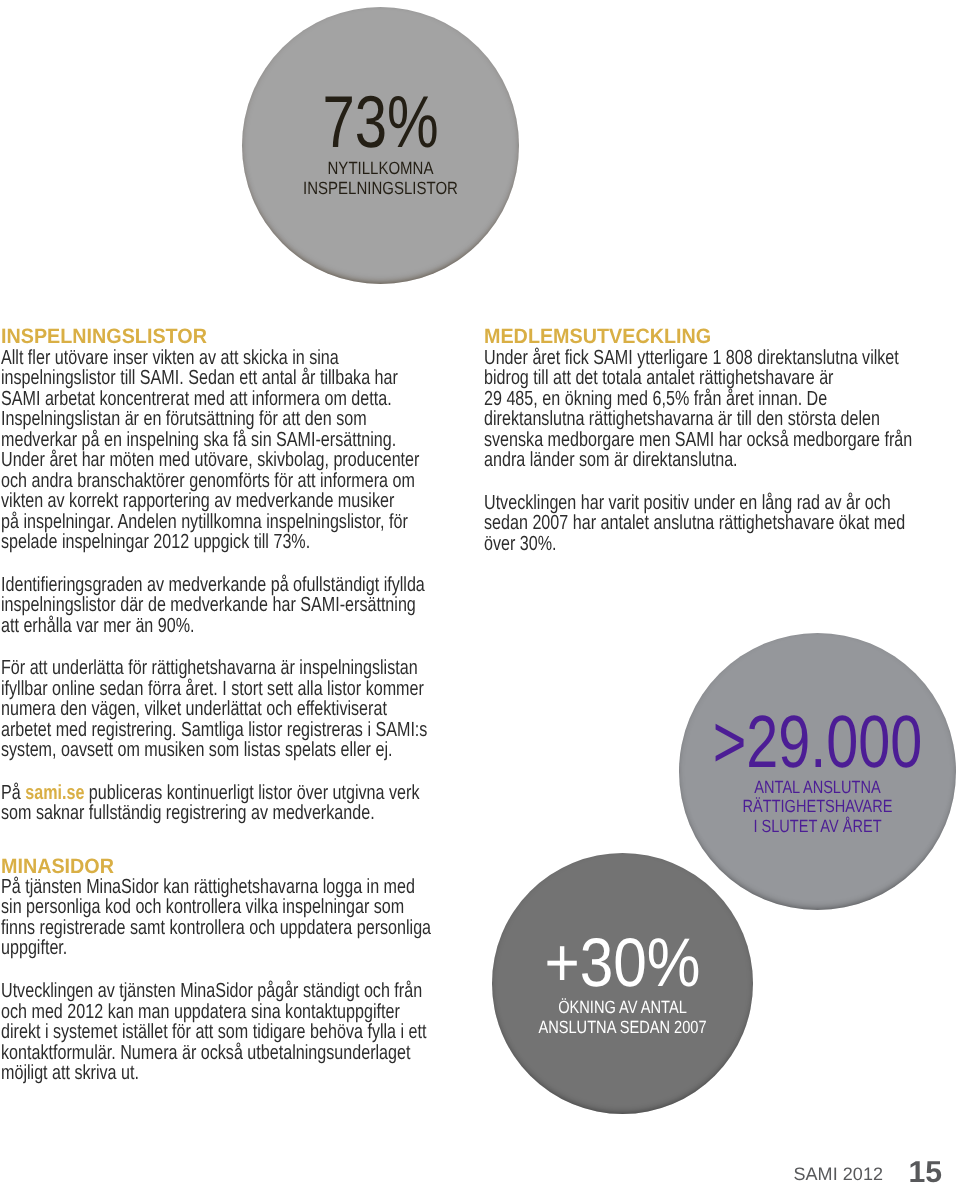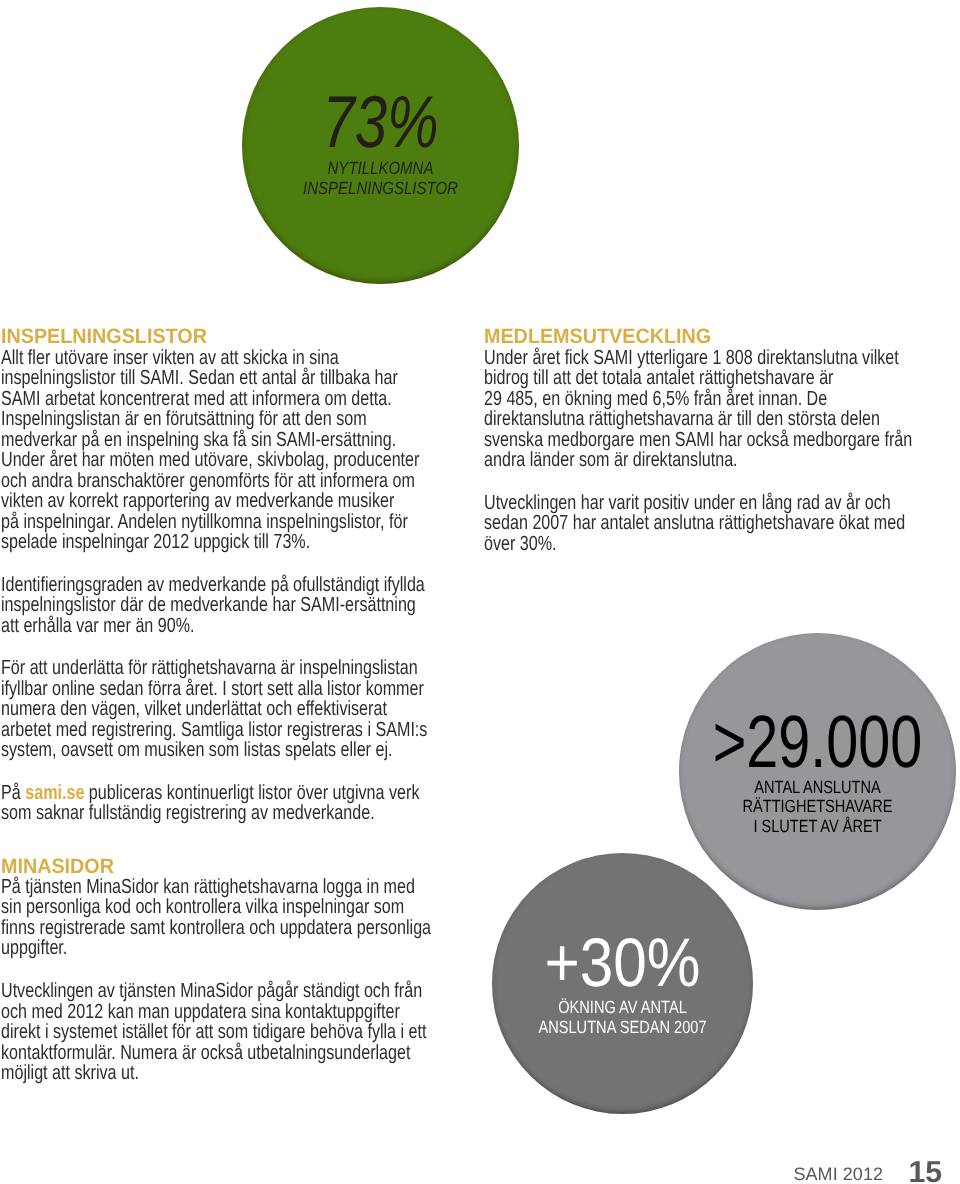--- a/index.html
+++ b/index.html
@@ -26,23 +26,23 @@
   .line.blank{height:22.2px;}
   .blank{}
   .heading{font-weight:700;white-space:pre;margin:0;}
   .link{font-weight:700;}
 
   #footer{position:absolute;left:0;top:0;width:960px;}
   #footer .src{position:absolute;white-space:pre;}
   #footer .pgn{position:absolute;font-weight:700;white-space:pre;}
 
   
-  #circle-yellow{background:#4d7c0f;color:#241f15;
-     box-shadow:inset 0 -6px 7px -5px rgba(45,28,0,.55), inset 4px 0 8px -7px rgba(45,28,0,.40), inset -4px 0 8px -7px rgba(45,28,0,.40);font-style:italic;}
-  #circle-light{background:#95979b;color:#000000;
+  #circle-yellow{background:#a3a3a3;color:#241f15;
+     box-shadow:inset 0 -6px 7px -5px rgba(45,28,0,.55), inset 4px 0 8px -7px rgba(45,28,0,.40), inset -4px 0 8px -7px rgba(45,28,0,.40);}
+  #circle-light{background:#95979b;color:#4c1d95;
      box-shadow:inset 0 -6px 7px -5px rgba(0,0,0,.42), inset 4px 0 8px -7px rgba(0,0,0,.30), inset -4px 0 8px -7px rgba(0,0,0,.30);}
   #circle-dark{background:#737373;color:#ffffff;
      box-shadow:inset 0 -6px 7px -5px rgba(0,0,0,.42), inset 4px 0 8px -7px rgba(0,0,0,.30), inset -4px 0 8px -7px rgba(0,0,0,.30);}
 
   #circle-yellow .inner{top:78.5px;}
   #circle-yellow .big-num{font-size:73.5px;transform:scaleX(0.79);}
   #circle-yellow .caption{font-size:17.73px;line-height:19.6px;margin-top:0.6px;transform:scaleX(0.847);}
 
   #circle-light .inner{top:72px;}
   #circle-light .big-num{font-size:74px;transform:scaleX(0.777);}

